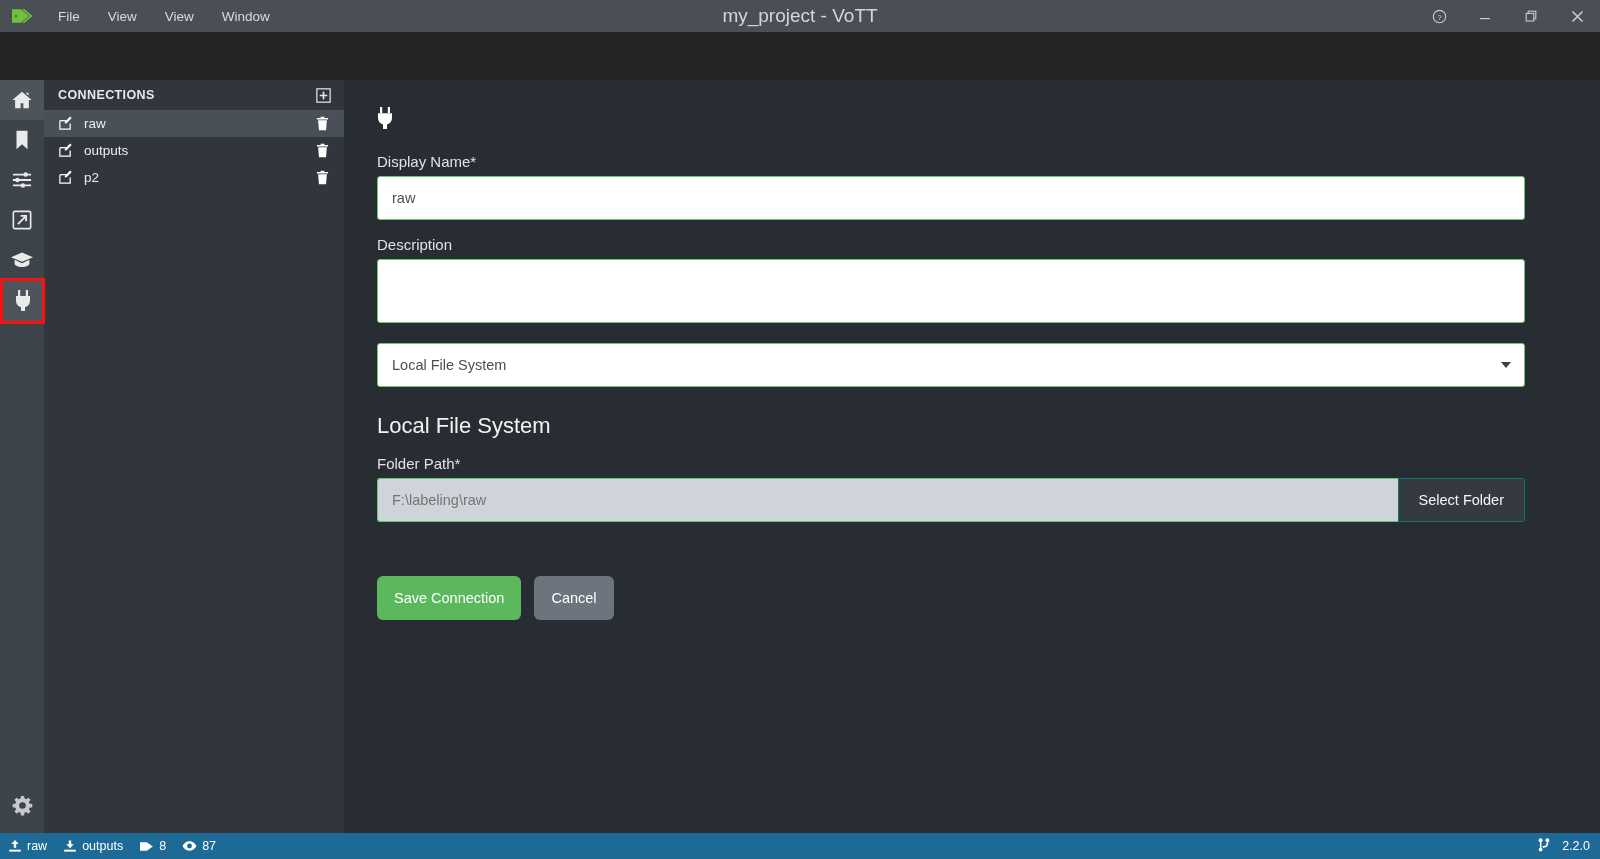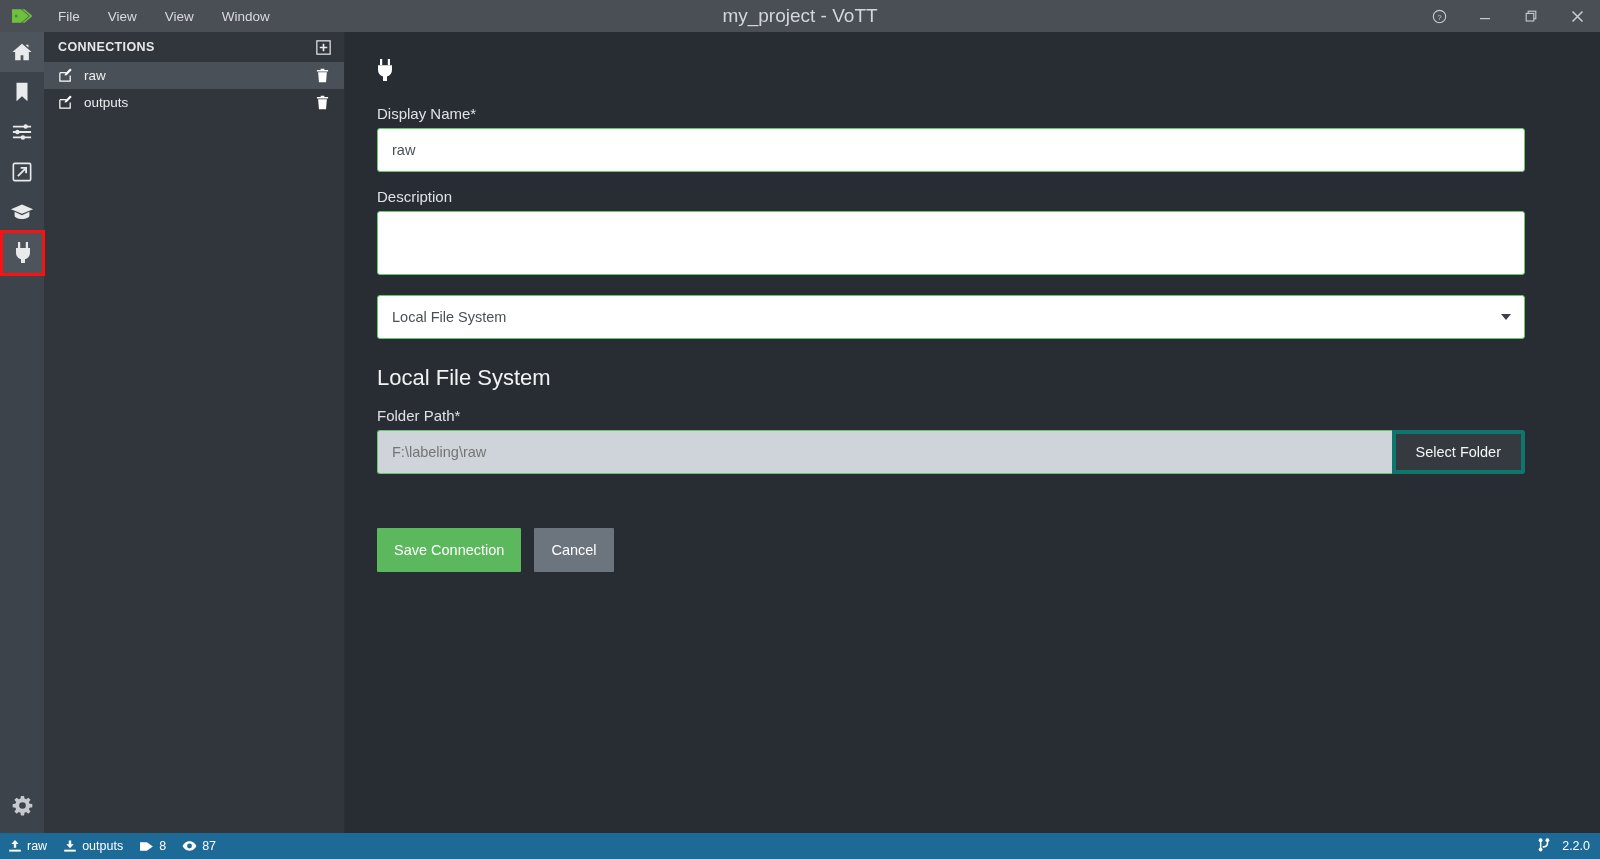--- a/index.html
+++ b/index.html
@@ -34,21 +34,21 @@
   .win-controls {
     margin-left: auto; display: flex; align-items: center; height: 100%;
     position: relative; z-index: 2;
   }
   .wc {
     width: 46px; height: 32px; display: flex; align-items: center;
     justify-content: center; color: #c7cbd1; cursor: default;
   }
 
   
-  .app { flex: 1; display: flex; min-height: 0; }
+  .app { flex: 1; display: flex; min-height: 0; margin-top: 48px; }
 
   
   .rail {
     width: 44px; min-width: 44px; background: #3d434a;
     display: flex; flex-direction: column; align-items: center;
     padding-top: 0;
   }
   .rail-btn {
     width: 44px; height: 40px; display: flex; align-items: center;
     justify-content: center; color: #e8eaec; cursor: pointer;
@@ -143,28 +143,28 @@
     flex: 1; height: 44px;
     background: #ced4da; color: #6c757d;
     border: 1px solid #66c96a; border-right: none;
     border-radius: 3px 0 0 3px;
     font-size: 14.5px; font-family: "Liberation Sans", sans-serif;
     padding: 0 14px; outline: none; cursor: not-allowed;
   }
   .select-folder-btn {
     height: 44px; padding: 0 20px;
     background: #343a40; color: #f4f5f6;
-    border: 4px solid #0f766e; border-radius: 0 3px 3px 0;
+    border: 1px solid #0f766e; border-radius: 0 3px 3px 0;
     font-size: 14.5px; font-family: "Liberation Sans", sans-serif;
     cursor: pointer; white-space: nowrap;
   }
 
   .actions { display: flex; gap: 13px; margin-top: 54px; }
   .btn {
-    border: none; border-radius: 1px;
+    border: none; border-radius: 6px;
     font-size: 14.5px; font-family: "Liberation Sans", sans-serif;
     padding: 0 17px; height: 44px; cursor: pointer; color: #fff;
   }
   .btn-save { background: #5cb85c; min-width: 142px; }
   .btn-cancel { background: #6c757d; min-width: 73px; }
 
   
   .statusbar {
     height: 26px; min-height: 26px; background: #1d6a96;
     display: flex; align-items: center;
@@ -307,20 +307,36 @@
         </span>
         <span class="conn-name">outputs</span>
         <span class="conn-del">
           <svg width="13" height="15" viewBox="0 0 14 16" fill="currentColor">
             <path d="M5 0.6 h4 v1.4 h4 v1.6 H1 V2 h4 Z"></path>
             <path d="M2.3 4.6 h9.4 l-.9 10.6 h-7.6 Z"></path>
           </svg>
         </span>
       </div>
 
+      <div class="conn-item">
+        <span class="conn-edit">
+          <svg width="15" height="15" viewBox="0 0 16 16" fill="none" stroke="currentColor" stroke-width="1.3">
+            <path d="M2 5 V14 H13 V8"></path>
+            <path d="M2 5 H9"></path>
+            <path d="M9.2 7.6 L14.6 2.2 L12.9 0.6 L7.5 6 L7 8.1 Z" fill="currentColor" stroke="none"></path>
+          </svg>
+        </span>
+        <span class="conn-name">p2</span>
+        <span class="conn-del">
+          <svg width="13" height="15" viewBox="0 0 14 16" fill="currentColor">
+            <path d="M5 0.6 h4 v1.4 h4 v1.6 H1 V2 h4 Z"></path>
+            <path d="M2.3 4.6 h9.4 l-.9 10.6 h-7.6 Z"></path>
+          </svg>
+        </span>
+      </div>
 
     </div>
   </div>
 
   <div class="main">
     <div class="page-title">
       <span class="ttl-icon">
         <svg width="20" height="25" viewBox="0 0 20 24" fill="currentColor">
           <rect x="5" y="0.5" width="2.2" height="6"></rect>
           <rect x="12.8" y="0.5" width="2.2" height="6"></rect>

